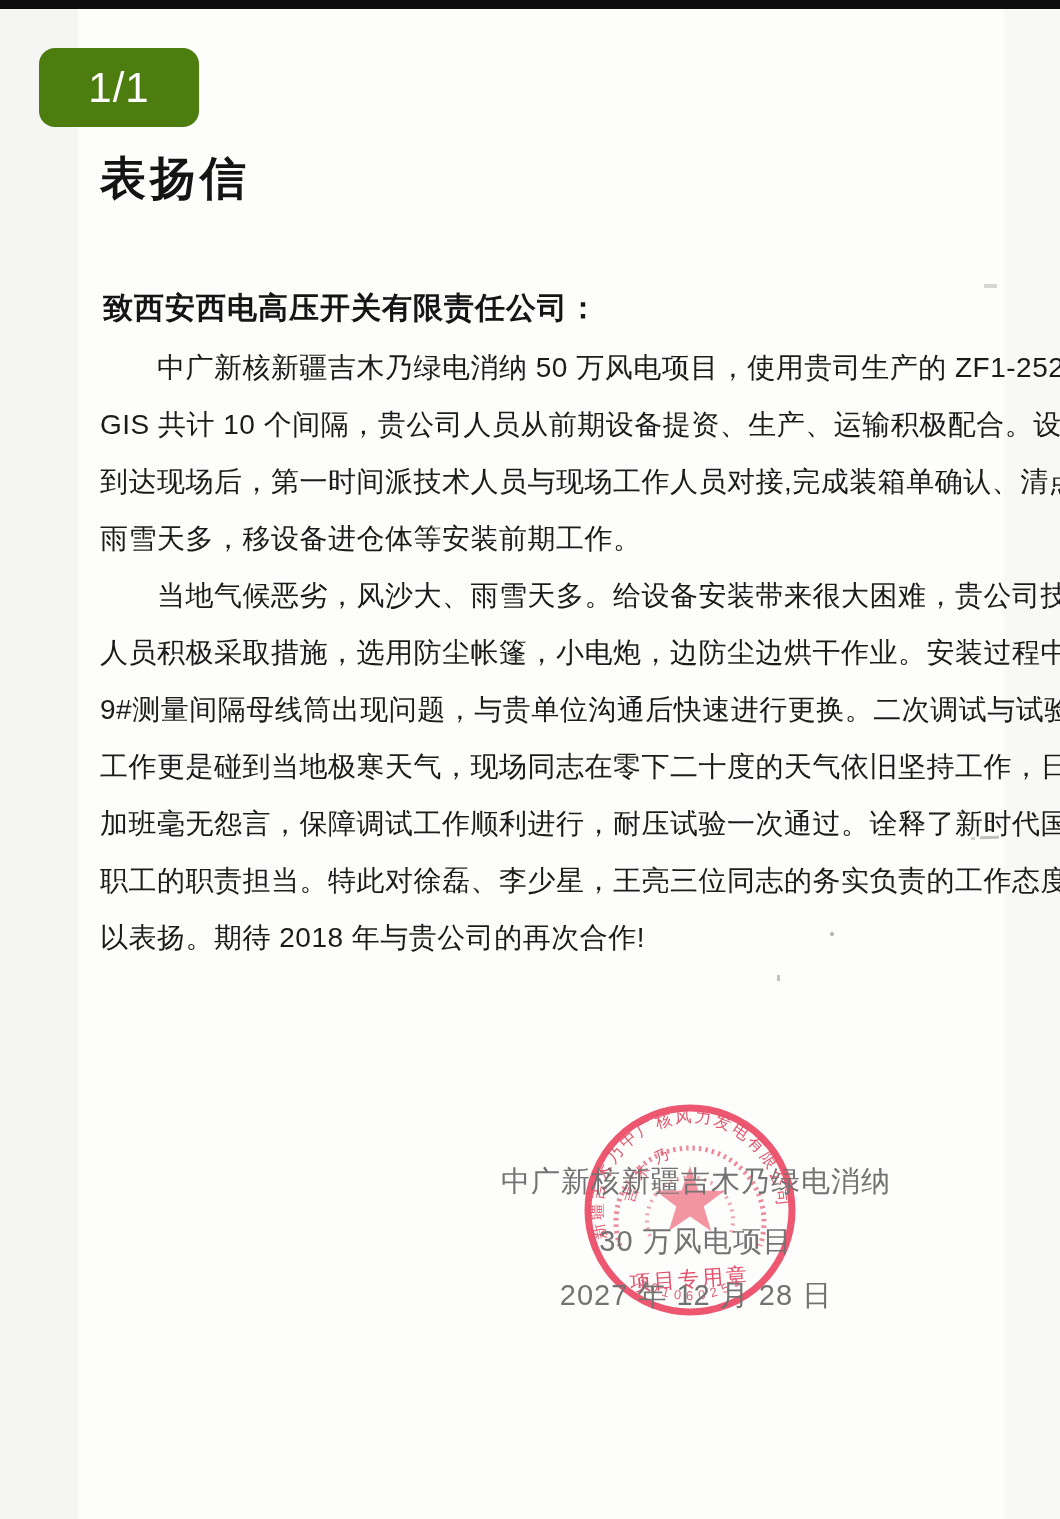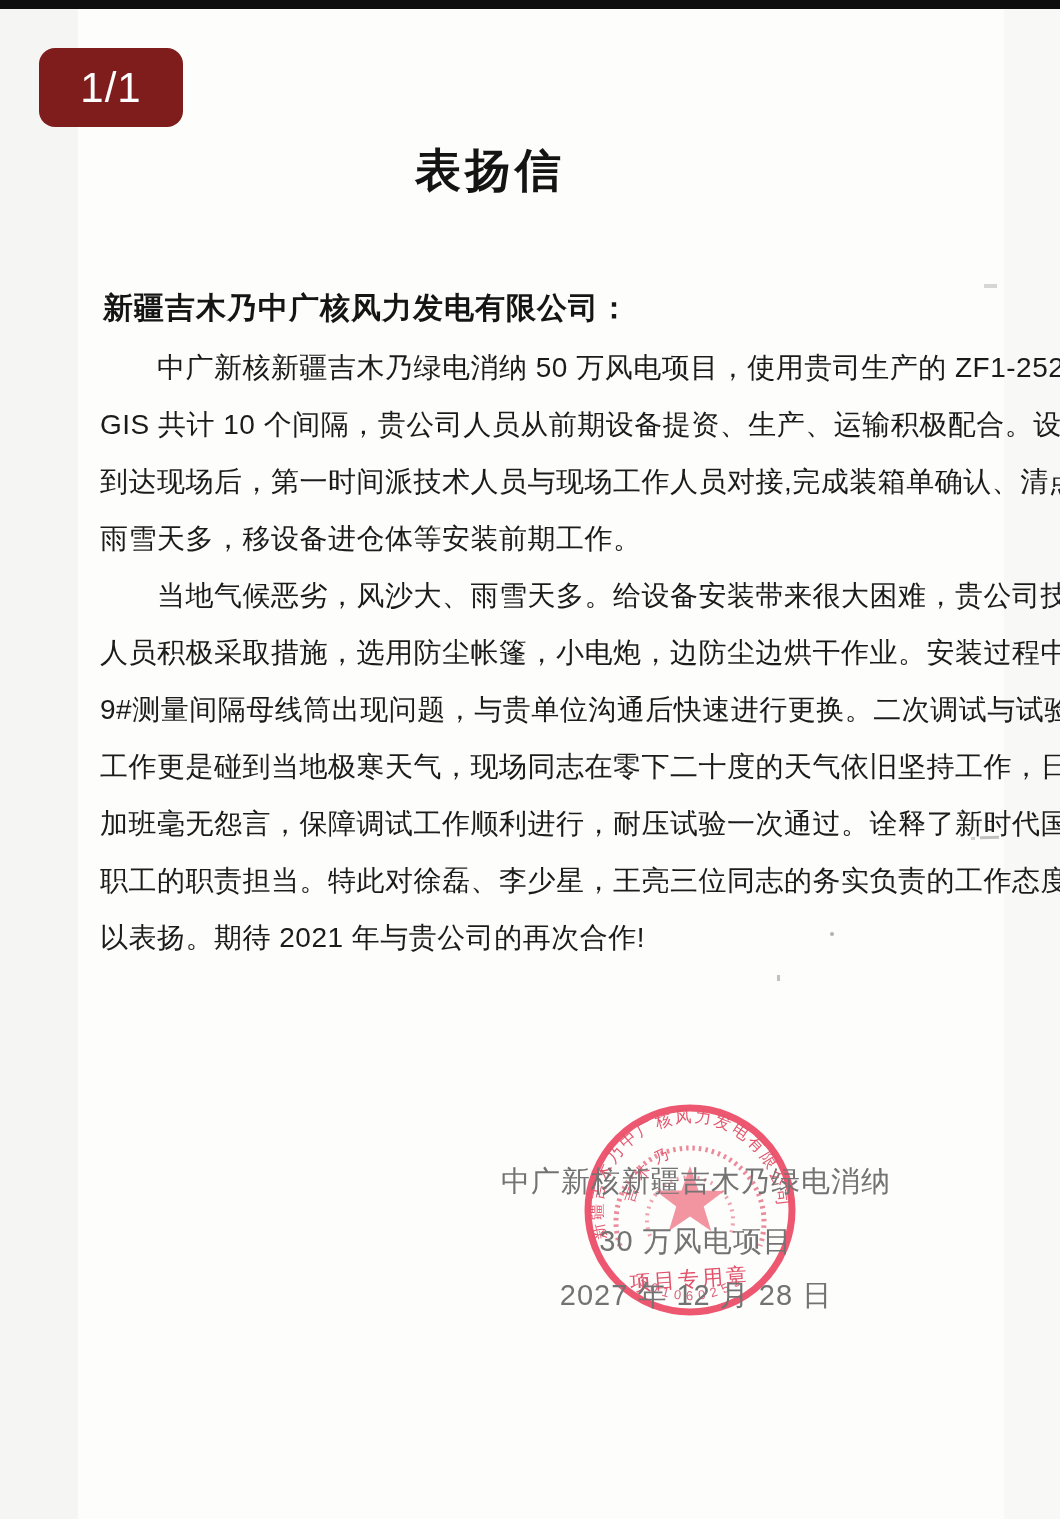--- a/index.html
+++ b/index.html
@@ -24,34 +24,34 @@
     width: 78px; height: 1510px;
     background: #f5f5f3;
   }
   .right-strip {
     position: absolute; left: 1004px; top: 9px;
     width: 56px; height: 1510px;
     background: #f8f8f6;
   }
   .page-badge {
     position: absolute; left: 39px; top: 48px;
-    width: 144px; height: 79px;
-    background: #7f1d1d;
+    width: 160px; height: 79px;
+    background: #4d7c0f;
     border-radius: 16px;
     display: flex; align-items: center; justify-content: center;
   }
   .page-badge-label {
     color: #fefefe;
     font-size: 42px;
     letter-spacing: 1px;
   }
   .doc-title {
-    position: absolute; left: 100px; top: 140px;
+    position: absolute; left: 100px; top: 148px;
     width: 780px;
-    text-align: center;
+    text-align: left;
     font-size: 46px;
     font-weight: 700;
     letter-spacing: 4px;
     color: #141414;
   }
   .salutation {
     position: absolute; left: 103px; top: 288px;
     font-size: 30px;
     font-weight: 700;
     letter-spacing: 1px;
@@ -107,34 +107,34 @@
   <div class="top-bar"></div>
   <div class="left-strip"></div>
   <div class="right-strip"></div>
 
   <div class="page-badge">
     <span class="page-badge-label">1/1</span>
   </div>
 
   <div class="doc-title">表扬信</div>
 
-  <div class="salutation">新疆吉木乃中广核风力发电有限公司：</div>
+  <div class="salutation">致西安西电高压开关有限责任公司：</div>
 
   <div class="body-block">
     <div class="body-line indent">中广新核新疆吉木乃绿电消纳 50 万风电项目，使用贵司生产的 ZF1-252 型</div>
     <div class="body-line">GIS 共计 10 个间隔，贵公司人员从前期设备提资、生产、运输积极配合。设备</div>
     <div class="body-line">到达现场后，第一时间派技术人员与现场工作人员对接,完成装箱单确认、清点</div>
     <div class="body-line">雨雪天多，移设备进仓体等安装前期工作。</div>
     <div class="body-line indent">当地气候恶劣，风沙大、雨雪天多。给设备安装带来很大困难，贵公司技术</div>
     <div class="body-line">人员积极采取措施，选用防尘帐篷，小电炮，边防尘边烘干作业。安装过程中，</div>
     <div class="body-line">9#测量间隔母线筒出现问题，与贵单位沟通后快速进行更换。二次调试与试验</div>
     <div class="body-line">工作更是碰到当地极寒天气，现场同志在零下二十度的天气依旧坚持工作，日常</div>
     <div class="body-line">加班毫无怨言，保障调试工作顺利进行，耐压试验一次通过。诠释了新时代国企</div>
     <div class="body-line">职工的职责担当。特此对徐磊、李少星，王亮三位同志的务实负责的工作态度予</div>
-    <div class="body-line">以表扬。期待 2021 年与贵公司的再次合作!</div>
+    <div class="body-line">以表扬。期待 2018 年与贵公司的再次合作!</div>
   </div>
 
   <svg class="stamp" viewBox="0 0 224 224">
     <circle cx="112" cy="110" r="102" fill="none" stroke="#ec4b66" stroke-width="7"></circle>
     <defs>
       <path id="arcOuter" d="M 29.3 140.1 A 88 88 0 1 1 194.7 140.1" fill="none"></path>
       <path id="arcInner" d="M 59.4 129.2 A 56 56 0 1 1 164.6 129.2" fill="none"></path>
       <path id="arcSerial" d="M 54.1 178.9 A 90 90 0 0 0 169.9 178.9" fill="none"></path>
     </defs>
 

